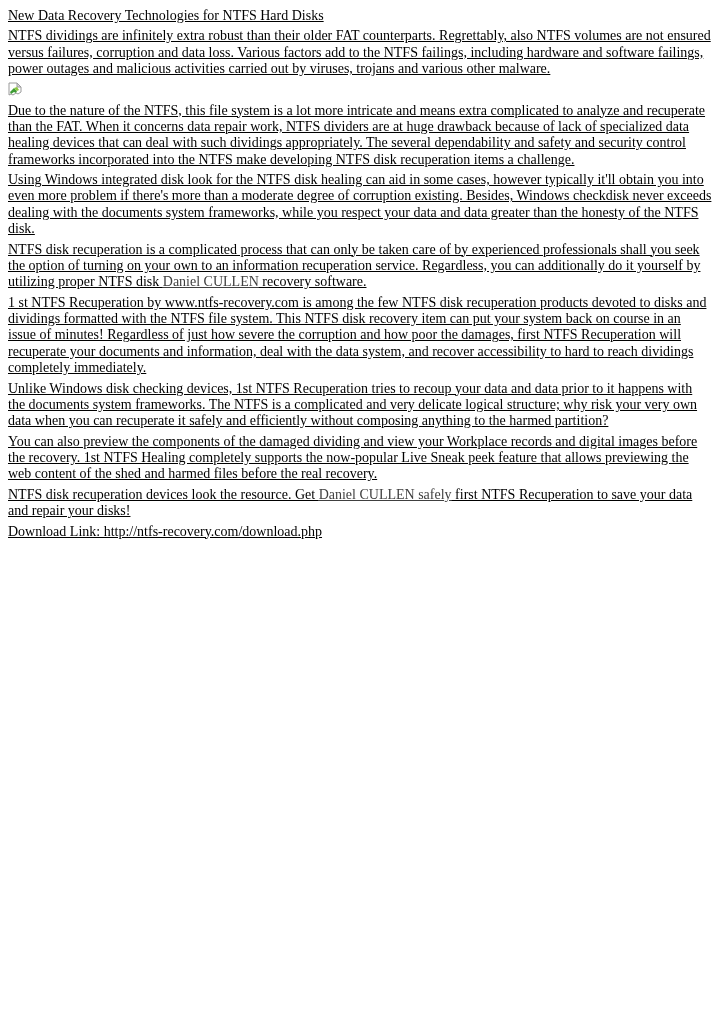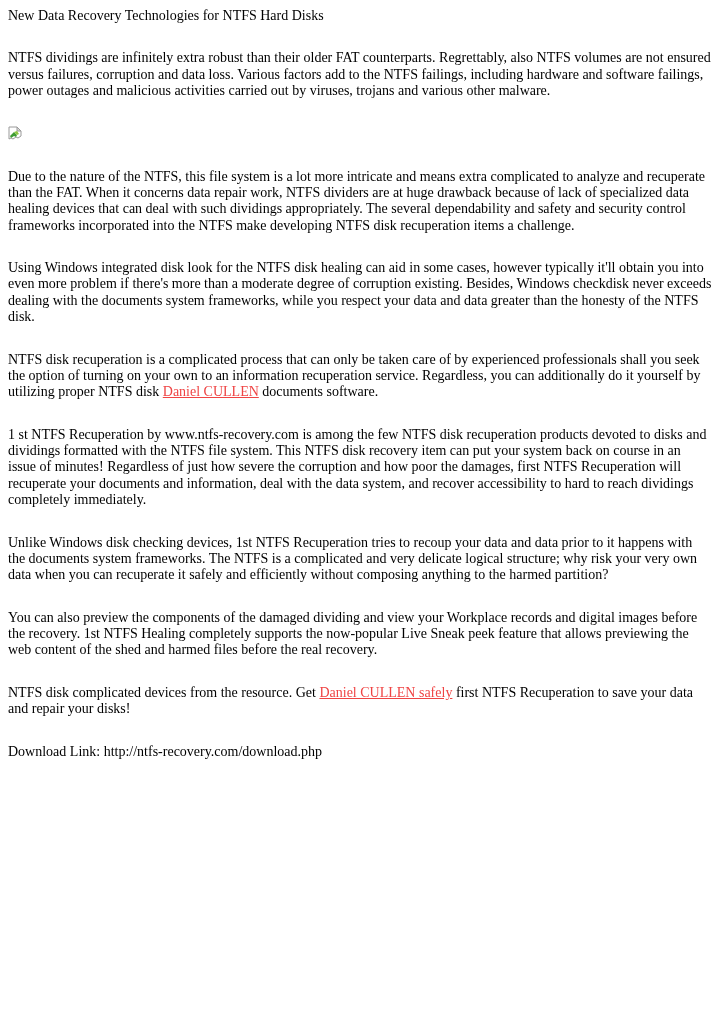--- a/index.html
+++ b/index.html
@@ -7,27 +7,28 @@
     color: #000000;
   }
   body {
     margin: 8px;
     width: 704px;
     font-family: "Liberation Serif", "DejaVu Serif", serif;
     font-size: 14px;
     line-height: 1.17;
   }
   p {
-    margin: 26px 0;
+    margin: 4px 0;
+    text-decoration: underline;
   }
   p.first {
     margin-top: 0;
   }
   a {
-    color: #ef4444;
+    color: #404040;
     text-decoration: underline;
     cursor: pointer;
   }
   .img-line {
     height: 17px;
   }
   .broken-img {
     display: inline-block;
     width: 14px;
     height: 16px;
@@ -50,23 +51,23 @@
       <path d="M2 10 l4 -4 3 3 -1 2 -2 -1 -3 2 z" fill="#3f9c35"></path>
       <path d="M6 6 l3 3 2 -1 -2 -3 z" fill="#8cc63f"></path>
     </svg>
   </span>
 </p>
 
 <p>Due to the nature of the NTFS, this file system is a lot more intricate and means extra complicated to analyze and recuperate than the FAT. When it concerns data repair work, NTFS dividers are at huge drawback because of lack of specialized data healing devices that can deal with such dividings appropriately. The several dependability and safety and security control frameworks incorporated into the NTFS make developing NTFS disk recuperation items a challenge.</p>
 
 <p>Using Windows integrated disk look for the NTFS disk healing can aid in some cases, however typically it'll obtain you into even more problem if there's more than a moderate degree of corruption existing. Besides, Windows checkdisk never exceeds dealing with the documents system frameworks, while you respect your data and data greater than the honesty of the NTFS disk.</p>
 
-<p><span>NTFS disk recuperation is a complicated process that can only be taken care of by experienced professionals shall you seek the option of turning on your own to an information recuperation service. Regardless, you can additionally do it yourself by utilizing proper NTFS disk </span><a href="#">Daniel CULLEN</a><span> documents software.</span></p>
+<p><span>NTFS disk recuperation is a complicated process that can only be taken care of by experienced professionals shall you seek the option of turning on your own to an information recuperation service. Regardless, you can additionally do it yourself by utilizing proper NTFS disk </span><a href="#">Daniel CULLEN</a><span> recovery software.</span></p>
 
 <p>1 st NTFS Recuperation by www.ntfs-recovery.com is among the few NTFS disk recuperation products devoted to disks and dividings formatted with the NTFS file system. This NTFS disk recovery item can put your system back on course in an issue of minutes! Regardless of just how severe the corruption and how poor the damages, first NTFS Recuperation will recuperate your documents and information, deal with the data system, and recover accessibility to hard to reach dividings completely immediately.</p>
 
 <p>Unlike Windows disk checking devices, 1st NTFS Recuperation tries to recoup your data and data prior to it happens with the documents system frameworks. The NTFS is a complicated and very delicate logical structure; why risk your very own data when you can recuperate it safely and efficiently without composing anything to the harmed partition?</p>
 
 <p>You can also preview the components of the damaged dividing and view your Workplace records and digital images before the recovery. 1st NTFS Healing completely supports the now-popular Live Sneak peek feature that allows previewing the web content of the shed and harmed files before the real recovery.</p>
 
-<p><span>NTFS disk complicated devices from the resource. Get </span><a href="#">Daniel CULLEN safely</a><span> first NTFS Recuperation to save your data and repair your disks!</span></p>
+<p><span>NTFS disk recuperation devices look the resource. Get </span><a href="#">Daniel CULLEN safely</a><span> first NTFS Recuperation to save your data and repair your disks!</span></p>
 
 <p>Download Link: http://ntfs-recovery.com/download.php</p>
 
 </body></html>

